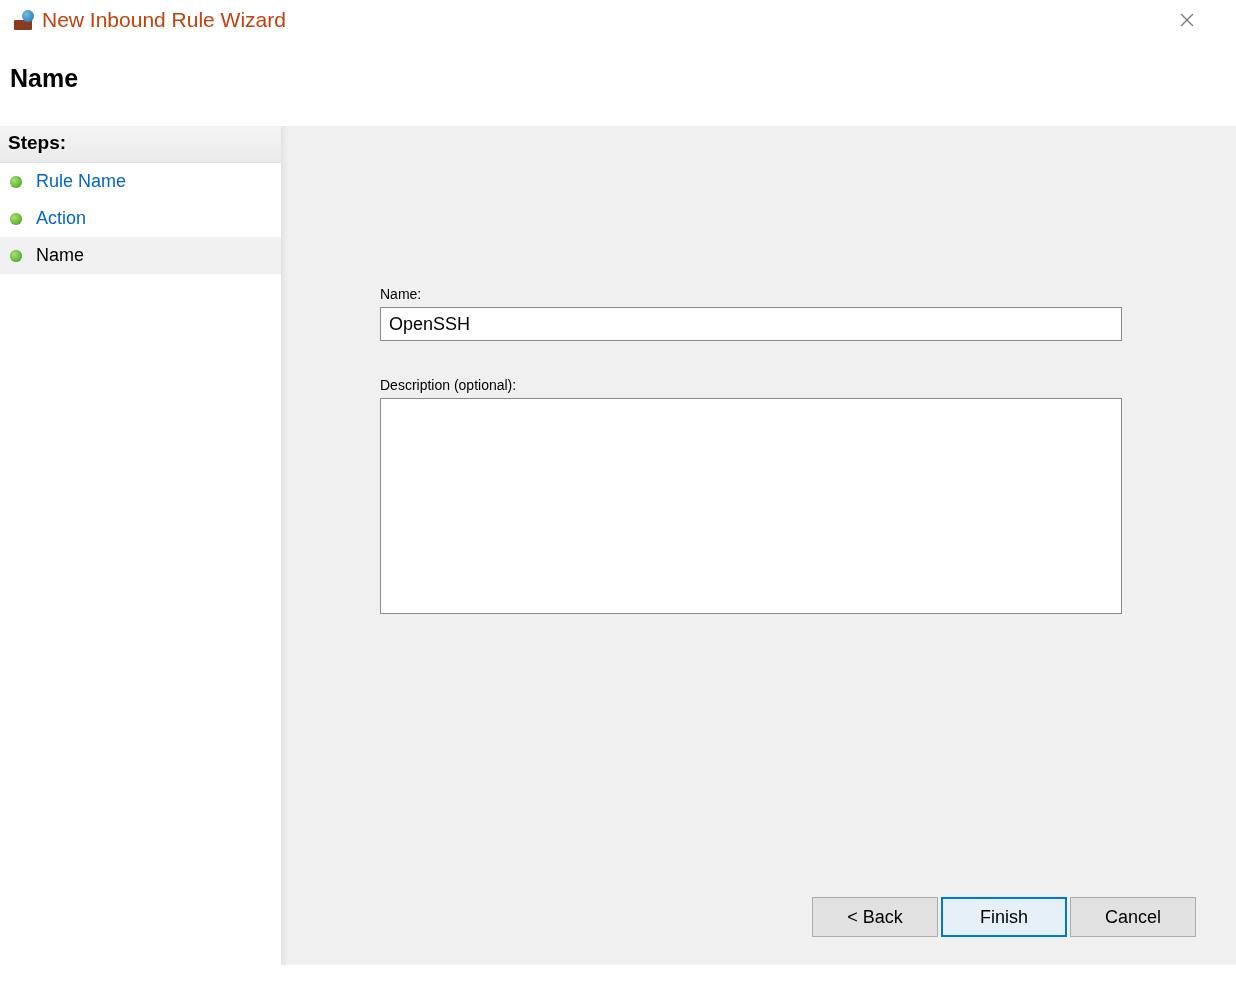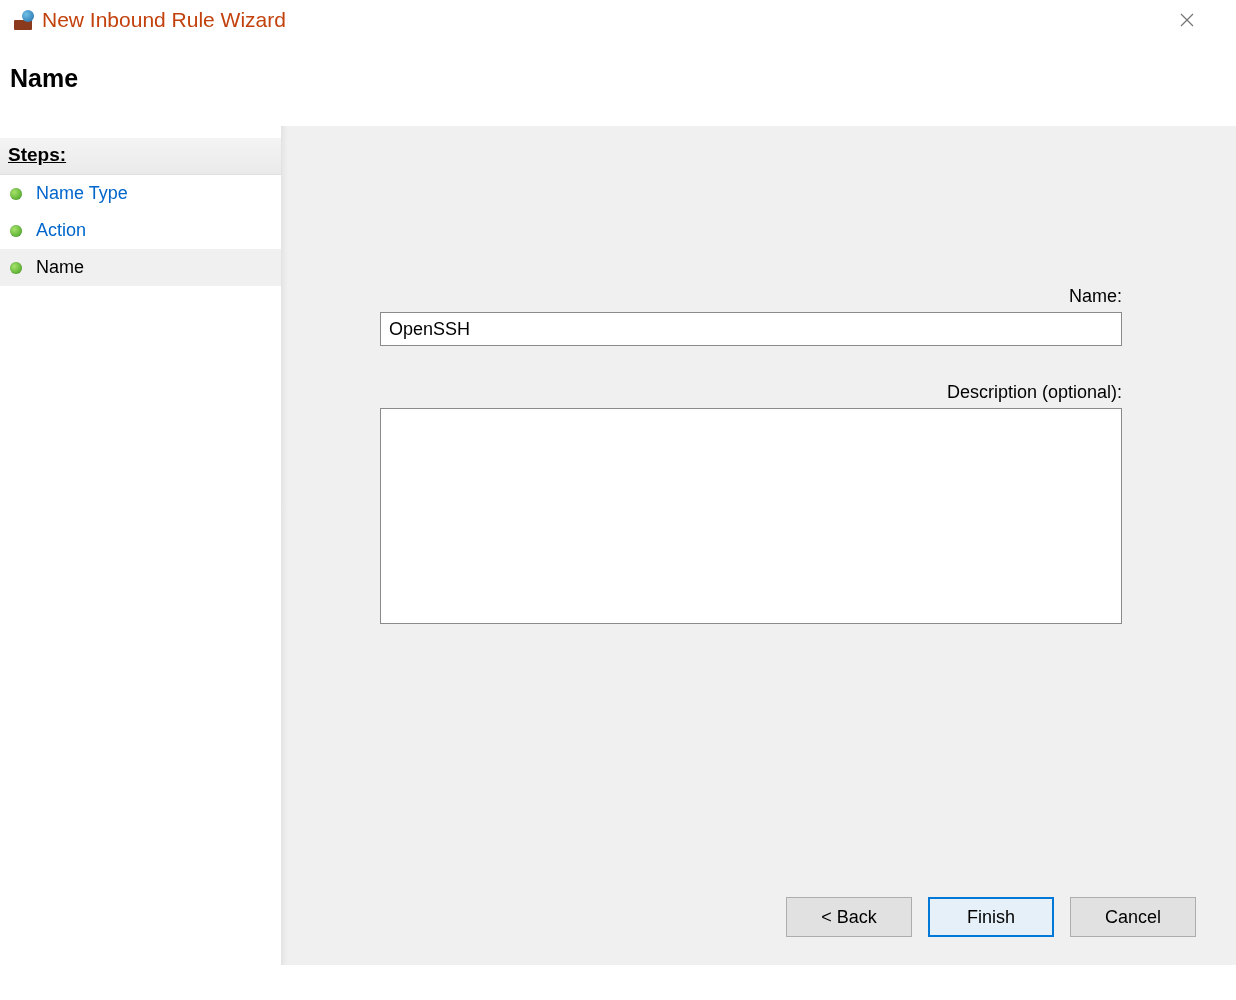--- a/index.html
+++ b/index.html
@@ -84,25 +84,23 @@
     }
     .sidebar {
       width: 282px;
       background: #ffffff;
       border-right: 1px solid #e3e3e3;
     }
     .steps-header {
       padding: 6px 8px 8px 8px;
       font-size: 19px;
       font-weight: 700;
-      text-decoration: underline;
       color: #000000;
       background: linear-gradient(to bottom, #f4f4f4, #eaeaea);
       border-bottom: 1px solid #e0e0e0;
-      margin-top: 12px;
     }
     .step-item {
       display: flex;
       align-items: center;
       padding: 8px 8px 8px 10px;
       font-size: 18px;
       cursor: pointer;
     }
     .step-item.completed {
       color: #0066cc;
@@ -127,25 +125,24 @@
       background: #f0f0f0;
       position: relative;
       padding: 0 20px;
     }
     .form-area {
       padding-top: 160px;
       padding-left: 78px;
       padding-right: 94px;
     }
     .form-label {
-      font-size: 18px;
+      font-size: 14px;
       color: #000000;
       margin-bottom: 5px;
       display: block;
-      text-align: right;
     }
     .text-input {
       width: 100%;
       height: 34px;
       padding: 4px 8px;
       font-size: 18px;
       font-family: inherit;
       border: 1px solid #8a8a8a;
       background: #ffffff;
       outline: none;
@@ -162,21 +159,21 @@
       border: 1px solid #8a8a8a;
       background: #ffffff;
       resize: none;
       outline: none;
     }
     .button-row {
       position: absolute;
       bottom: 28px;
       right: 40px;
       display: flex;
-      gap: 16px;
+      gap: 3px;
     }
     .btn {
       width: 126px;
       height: 40px;
       font-size: 18px;
       font-family: inherit;
       background: #e1e1e1;
       border: 1px solid #adadad;
       cursor: pointer;
       color: #000000;
@@ -213,21 +210,21 @@
 
 <div class="header">
   <div class="header-title">Name</div>
 </div>
 
 <div class="content-area">
   <div class="sidebar">
     <div class="steps-header">Steps:</div>
     <div class="step-item completed">
       <div class="step-bullet green"></div>
-      <span>Name Type</span>
+      <span>Rule Name</span>
     </div>
     <div class="step-item completed">
       <div class="step-bullet green"></div>
       <span>Action</span>
     </div>
     <div class="step-item current">
       <div class="step-bullet green"></div>
       <span>Name</span>
     </div>
   </div>

